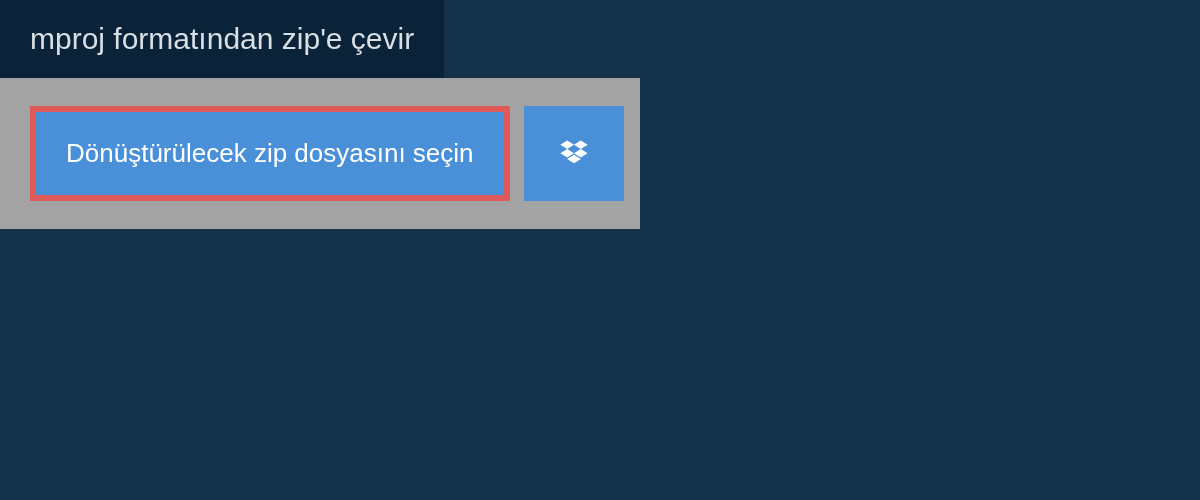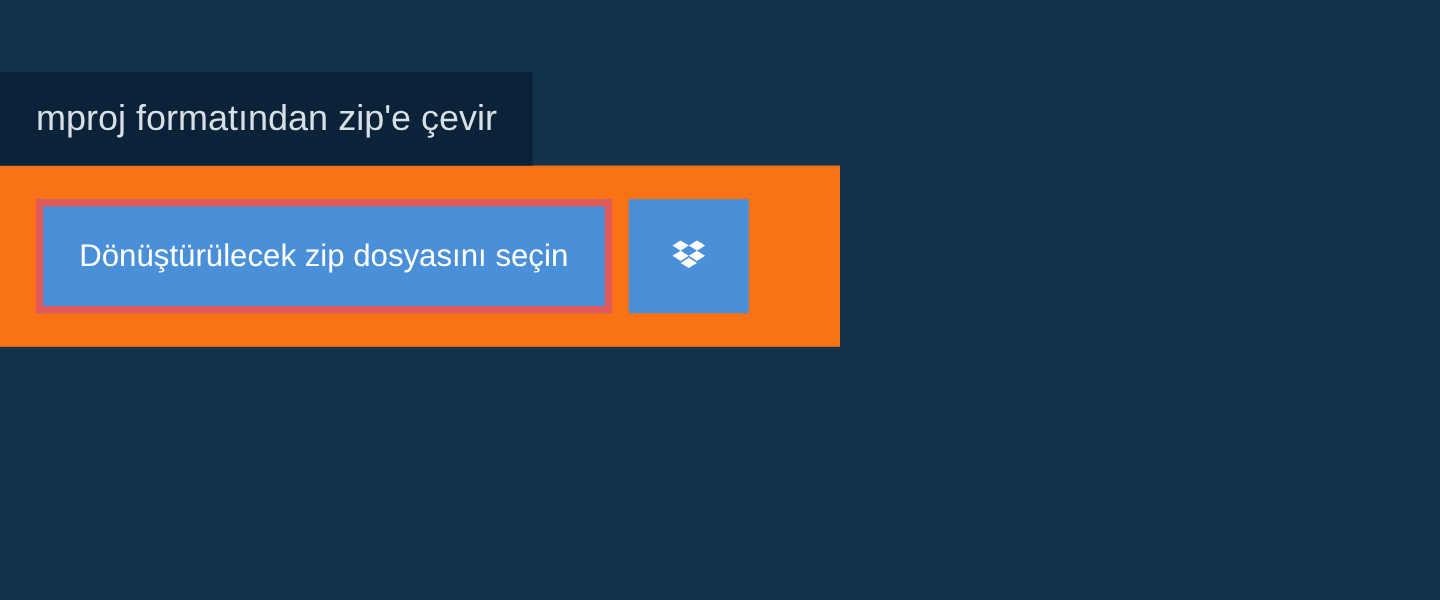--- a/index.html
+++ b/index.html
@@ -7,32 +7,31 @@
     width: 1200px;
     height: 500px;
     background: #14324a;
     font-family: -apple-system, BlinkMacSystemFont, "Segoe UI", Arial, sans-serif;
     overflow: hidden;
   }
   .header-bar {
     background: #0a2338;
     padding: 22px 30px;
     display: inline-block;
-    margin-top: 60px;
   }
   .header-text {
     color: #d8dfe5;
     font-size: 30px;
     font-weight: 300;
   }
   .content-panel {
-    background: #f97316;
+    background: #a3a3a3;
     margin-top: 0;
     padding: 28px 30px 28px 30px;
-    width: 700px;
+    width: 640px;
   }
   .action-row {
     display: flex;
     gap: 14px;
     align-items: stretch;
   }
   .file-button {
     background: #4a90d9;
     border: 6px solid #e05a5a;
     padding: 26px 30px;

